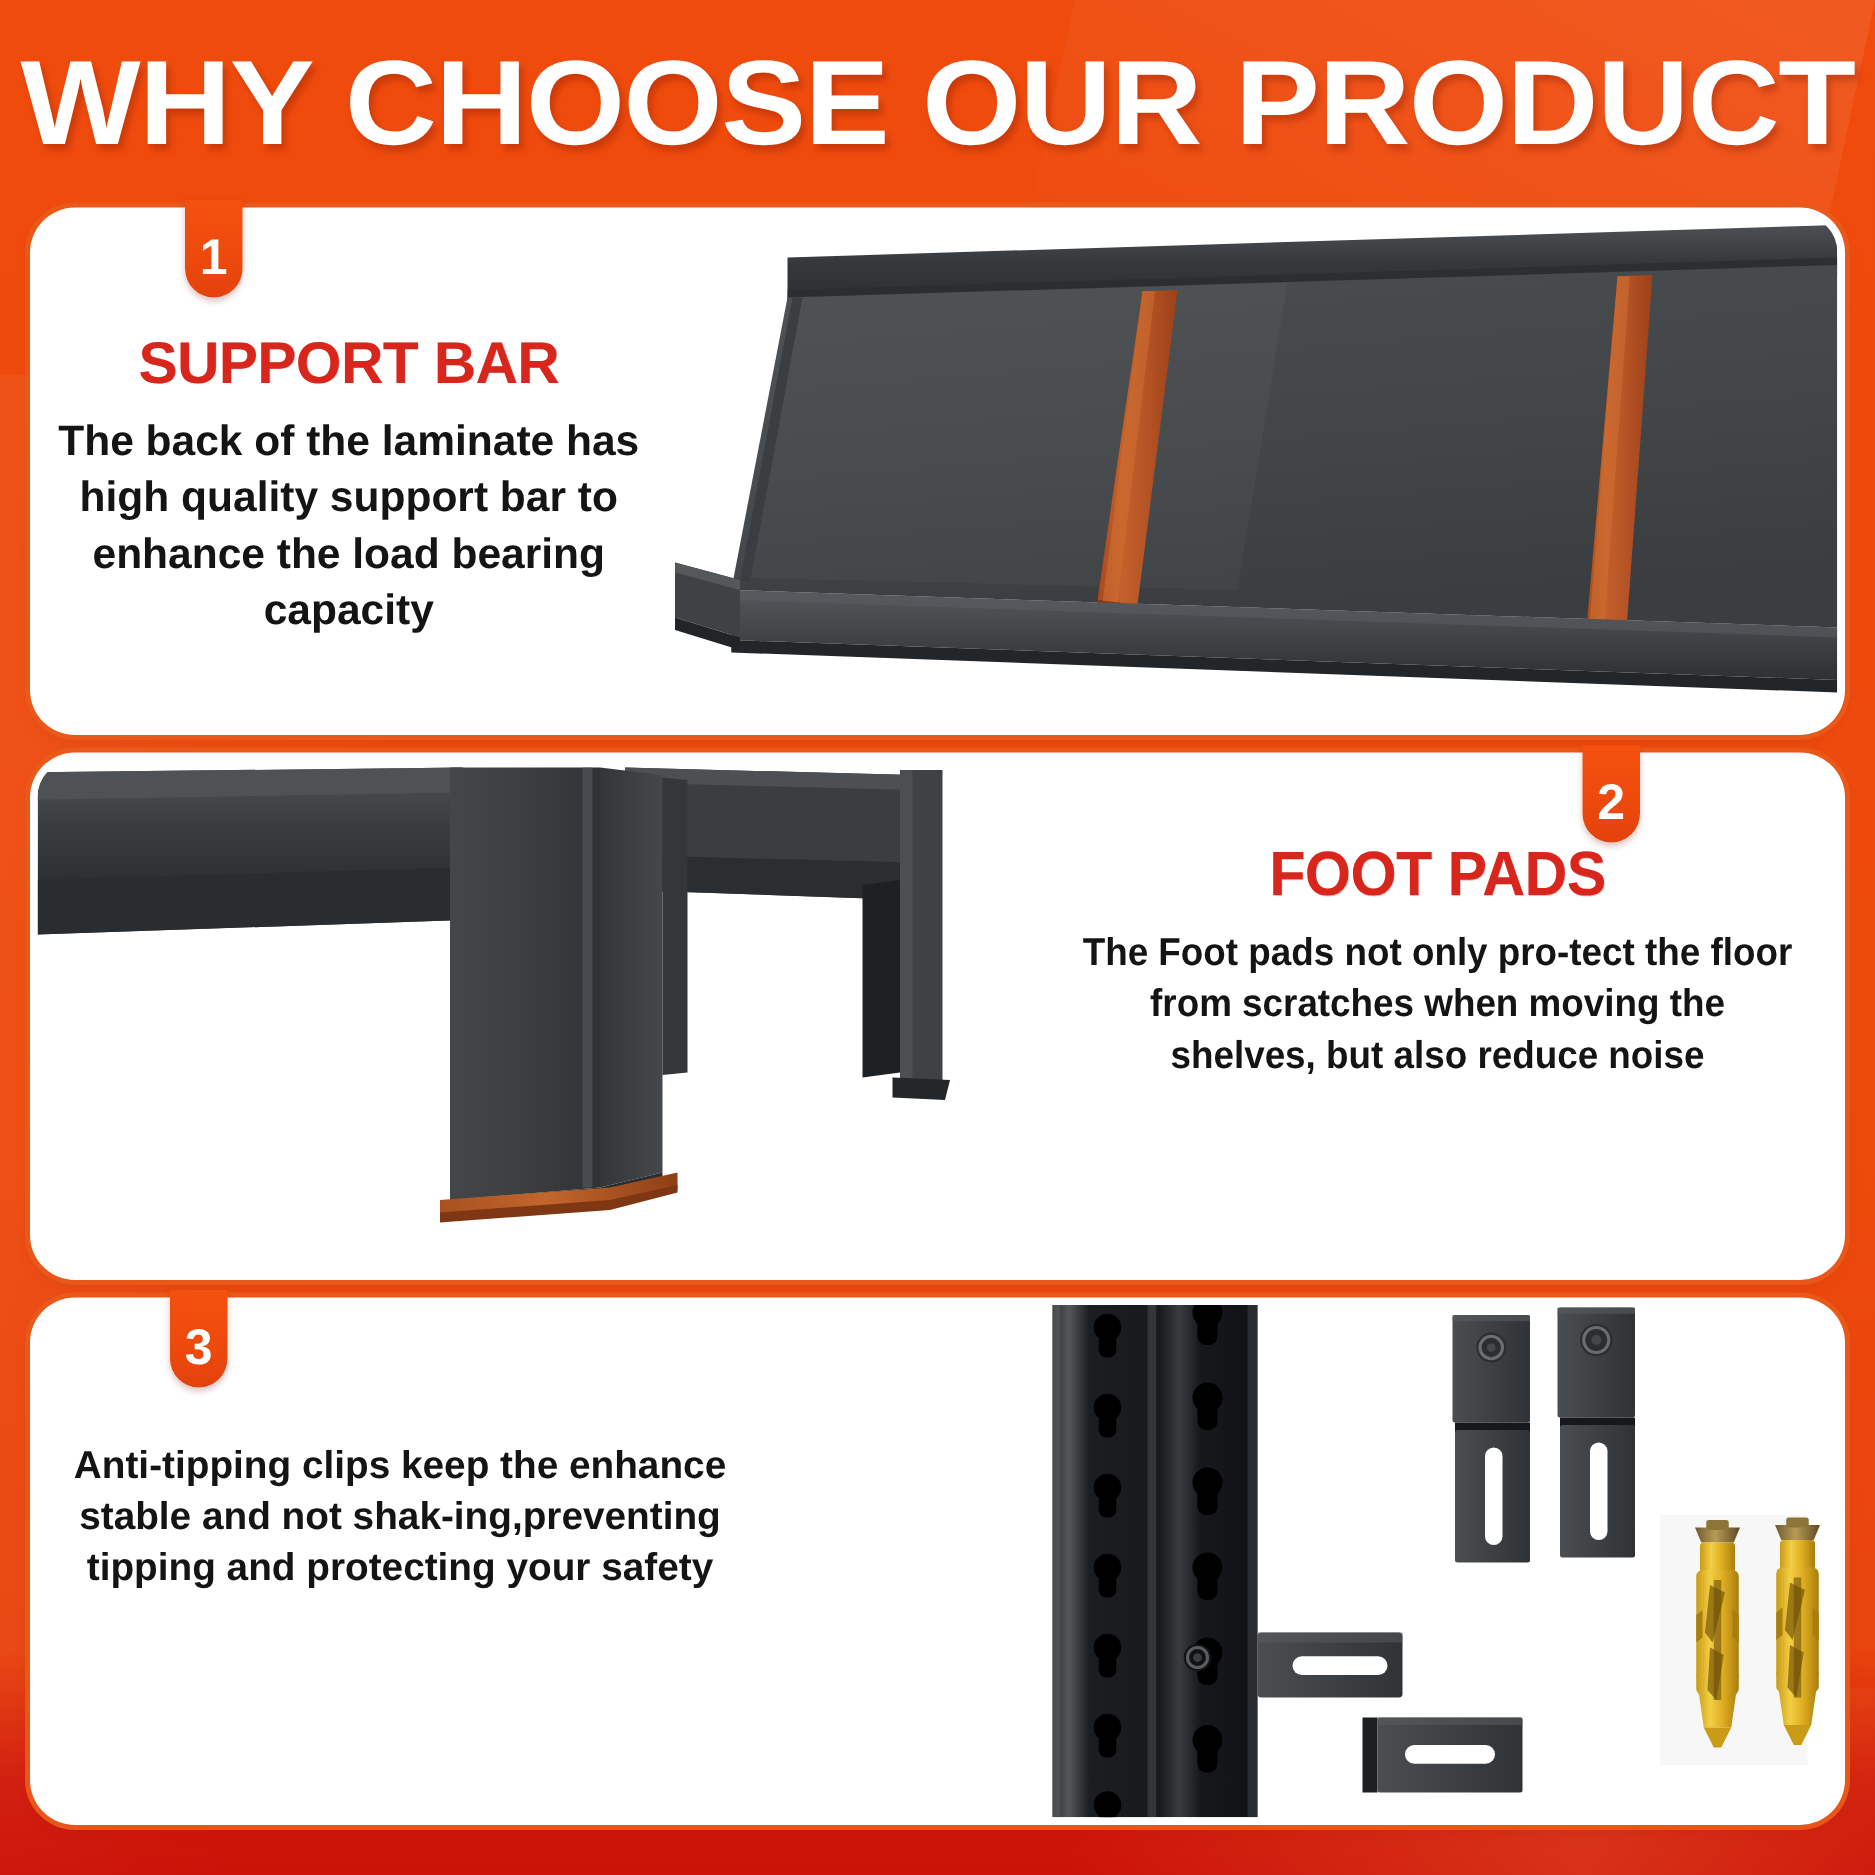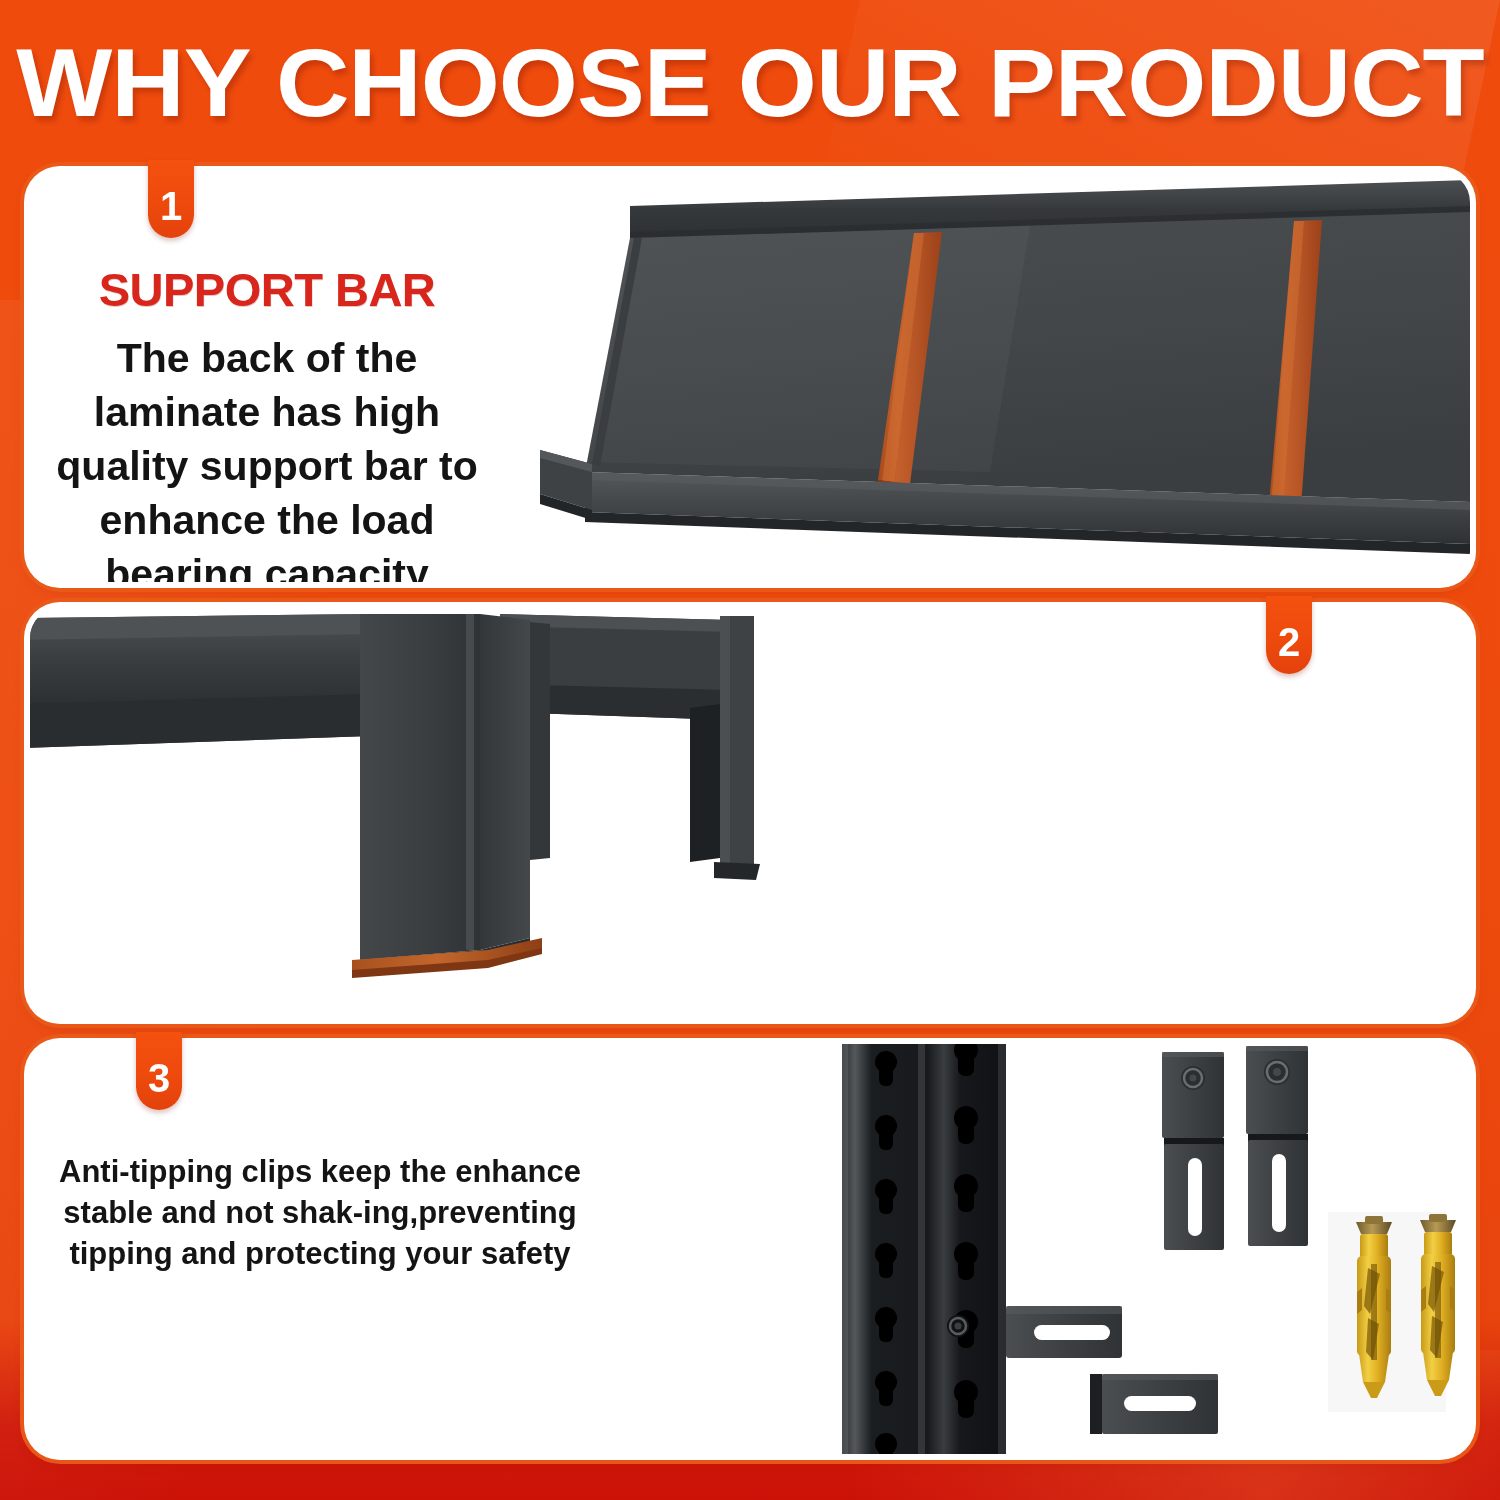--- a/index.html
+++ b/index.html
@@ -97,21 +97,21 @@
     white-space:nowrap;
   }
   .body {
     color:#141414;
     font-weight:bold;
     line-height:1.32;
   }
 
   #text-1 { left:44px; top:262px; width:470px; }
   #text-1 .heading { font-size:47px; }
-  #text-1 .body { font-size:41px; }
+  #text-1 .body { font-size:34px; }
 
   #text-2 { left:850px; top:672px; width:580px; }
   #text-2 .heading { font-size:50px; transform:scaleX(0.95); }
   #text-2 .body { font-size:31px; transform:scaleX(0.95); }
 
   #text-3 { left:40px; top:1152px; width:560px; }
   #text-3 .heading { font-size:50px; letter-spacing:-1px; }
   #text-3 .body { font-size:31px; }
 
   
@@ -190,21 +190,21 @@
         <polygon points="75,340 960,372 960,382 75,350" fill="#232629"></polygon>
 
         <polygon points="30,278 82,292 82,338 30,322" fill="#3f4245"></polygon>
         <polygon points="30,278 82,292 82,300 30,286" fill="#55585b"></polygon>
         <polygon points="30,322 82,338 82,348 30,332" fill="#222528"></polygon>
 
         <polygon points="82,292 124,66 132,66 90,294" fill="#3a3d40" opacity="0.95"></polygon>
       </svg>
     </div>
 
-    <div class="textblock" id="text-1" style="left:2px; top:90px; width:470px;">
+    <div class="textblock" id="text-1" style="left:14px; top:90px; width:470px;">
       <div class="heading">SUPPORT BAR</div>
       <div class="body">The back of the laminate has high quality support bar to enhance the load bearing capacity</div>
     </div>
   </div>
 
   <div class="badge" id="badge-1">1</div>
 </div>
 
 <div class="card" id="card-2">
   <div class="card-inner">
@@ -257,20 +257,24 @@
 
         <polygon points="330,352 450,342 500,330 500,338 450,352 330,362" fill="#2a2d30"></polygon>
 
         <polygon points="322,352 458,342 512,330 512,344 458,358 322,368" fill="url(#padG)"></polygon>
         <polygon points="322,362 458,352 512,340 512,346 458,360 322,370" fill="#7e3712"></polygon>
 
         <polygon points="500,14 520,16 520,250 500,252" fill="#34373a"></polygon>
       </svg>
     </div>
 
+    <div class="textblock" id="text-2" style="left:820px; top:62px; width:600px;">
+      <div class="heading">FOOT PADS</div>
+      <div class="body">The Foot pads not only pro-tect the floor from scratches when moving the shelves, but also reduce noise</div>
+    </div>
   </div>
 
   <div class="badge" id="badge-2">2</div>
 </div>
 
 <div class="card" id="card-3">
   <div class="card-inner">
 
     <div id="art-clips">
       <svg width="680" height="410" viewBox="0 0 680 410">

